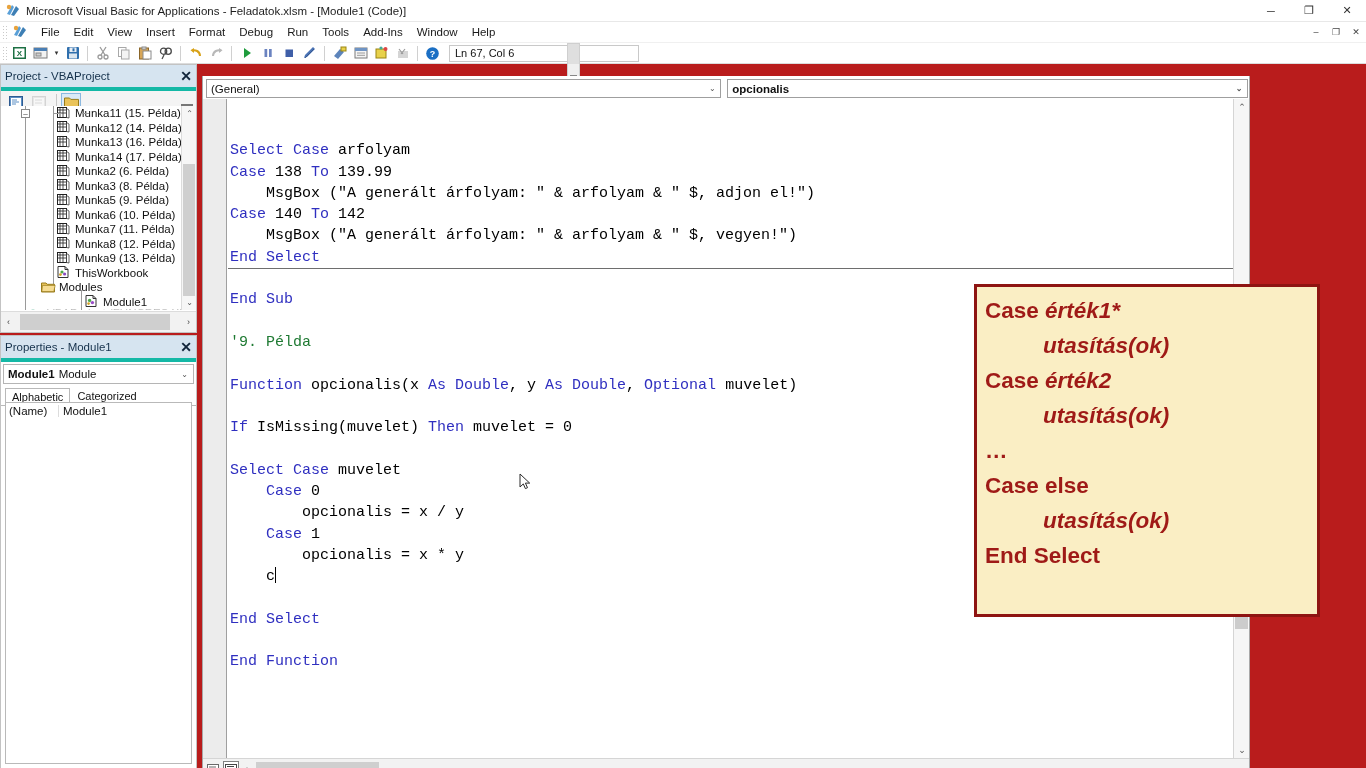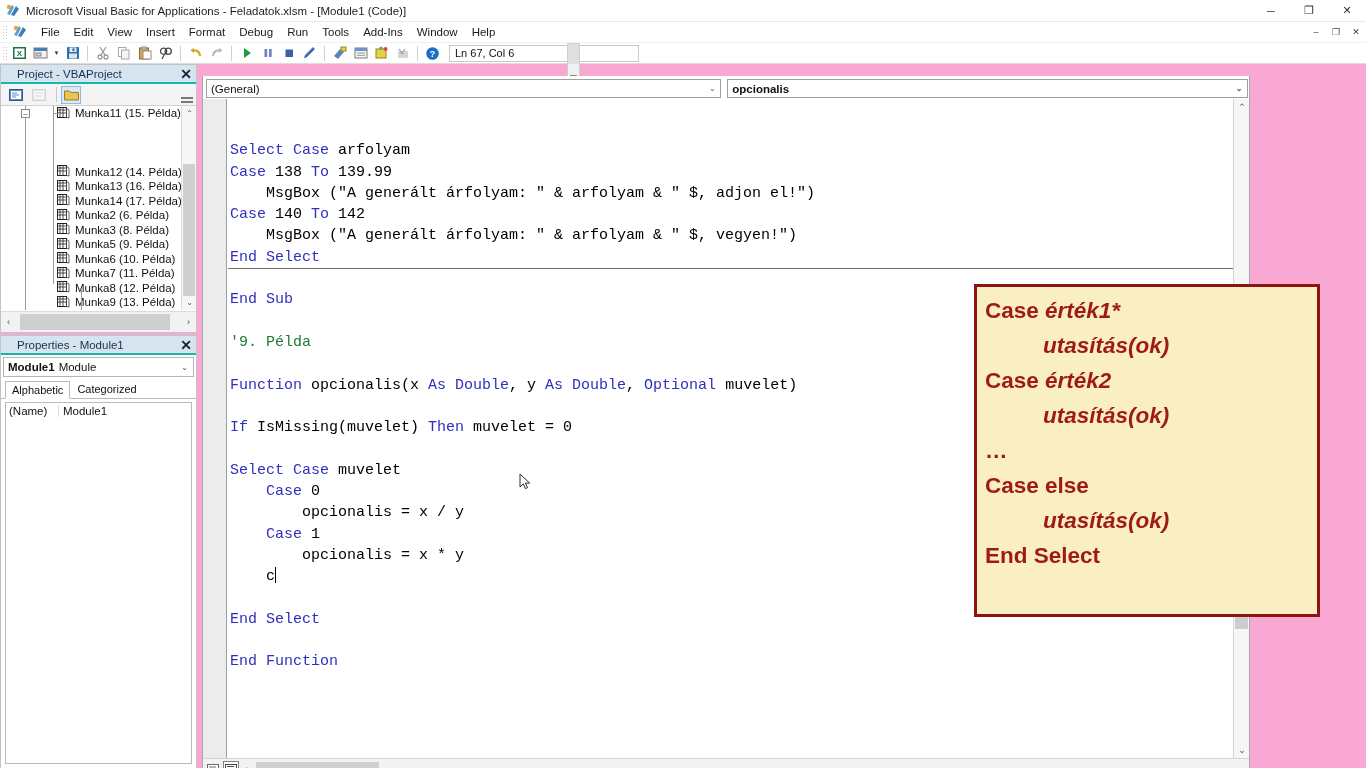--- a/index.html
+++ b/index.html
@@ -1,21 +1,21 @@
 <!DOCTYPE html>
 <html><head>
 <meta charset="utf-8">
 <style>
   * { box-sizing: border-box; margin:0; padding:0; }
   html,body {
     width:1366px; height:768px; overflow:hidden;
     font-family:"Liberation Sans", sans-serif;
     background:#ffffff;
   }
-  #app { position:relative; width:1366px; height:768px; background:#f9a8d4; }
+  #app { position:relative; width:1366px; height:768px; background:#b91c1c; }
 
   
   .titlebar{
     position:absolute; left:0; top:0; width:1366px; height:22px;
     background:#ffffff; border-bottom:1px solid #e8e8e8;
     display:flex; align-items:center;
   }
   .titlebar .tb-icon{ width:16px;height:16px;margin-left:5px;margin-right:5px;position:relative;flex:0 0 auto;}
   .tb-title{ font-size:11.5px; color:#1c1c1c; white-space:nowrap; }
   .tb-ctrls{ margin-left:auto; display:flex; height:22px; }
@@ -58,22 +58,22 @@
      background:#f0f0f0; border:1px solid #cfcfcf; }
   .pos-scroll .pthumb{ position:absolute;left:0;top:0;width:11px;height:20px;background:#dfdfdf;}
   .pos-scroll .parrow{ position:absolute;left:2px;bottom:3px;width:7px;height:2px;background:#888;}
 
   
   .panel-proj{
     position:absolute; left:0; top:64px; width:197px; height:269px;
     background:#ffffff; border:1px solid #c3c3c3;
   }
   .panel-head{
-    height:19px; background:#d6e4f0; display:flex; align-items:center;
-    padding-left:16px; border-bottom:2px solid #14b8a6;
+    height:26px; background:#d6e4f0; display:flex; align-items:center;
+    padding-left:4px; border-bottom:4px solid #14b8a6;
   }
   .panel-head .ph-title{ font-size:11.5px; color:#15314b; white-space:nowrap;}
   .panel-head .ph-close{
     margin-left:auto; width:20px; height:18px; display:flex; align-items:center;
     justify-content:center; font-size:14px; font-weight:bold; color:#10243a; cursor:default;
   }
   .proj-tools{
     height:22px; background:#f4f4f4; border-bottom:1px solid #d0d0d0;
     display:flex; align-items:center; padding-left:5px; position:relative;
   }
@@ -436,21 +436,21 @@
         <div class="hline" style="left:52px;top:7px;width:8px;"></div>
         <span class="ticon">
           <svg width="13" height="12" viewBox="0 0 13 12">
             <rect x="0.5" y="0.5" width="9" height="10" fill="#fff" stroke="#222"></rect>
             <path d="M0.5 3 H9.5 M0.5 6 H9.5 M3 0.5 V10.5 M6 0.5 V10.5" stroke="#222" stroke-width="0.8"></path>
             <path d="M9.5 1.5 L12 3 L12 11 L9.5 10.5 Z" fill="#fff" stroke="#222" stroke-width="0.7"></path>
           </svg>
         </span>
         <span class="tlabel">Munka11 (15. Példa)</span>
       </div>
-      <div class="trow" style="padding-left:56px;margin-top:44px;">
+      <div class="trow" style="padding-left:56px;">
         <div class="hline" style="left:52px;top:7px;width:8px;"></div>
         <span class="ticon">
           <svg width="13" height="12" viewBox="0 0 13 12">
               <rect x="0.5" y="0.5" width="9" height="10" fill="#fff" stroke="#222"></rect>
               <path d="M0.5 3 H9.5 M0.5 6 H9.5 M3 0.5 V10.5 M6 0.5 V10.5" stroke="#222" stroke-width="0.8"></path>
               <path d="M9.5 1.5 L12 3 L12 11 L9.5 10.5 Z" fill="#fff" stroke="#222" stroke-width="0.7"></path>
             </svg>
         </span>
         <span class="tlabel">Munka12 (14. Példa)</span>
       </div>

